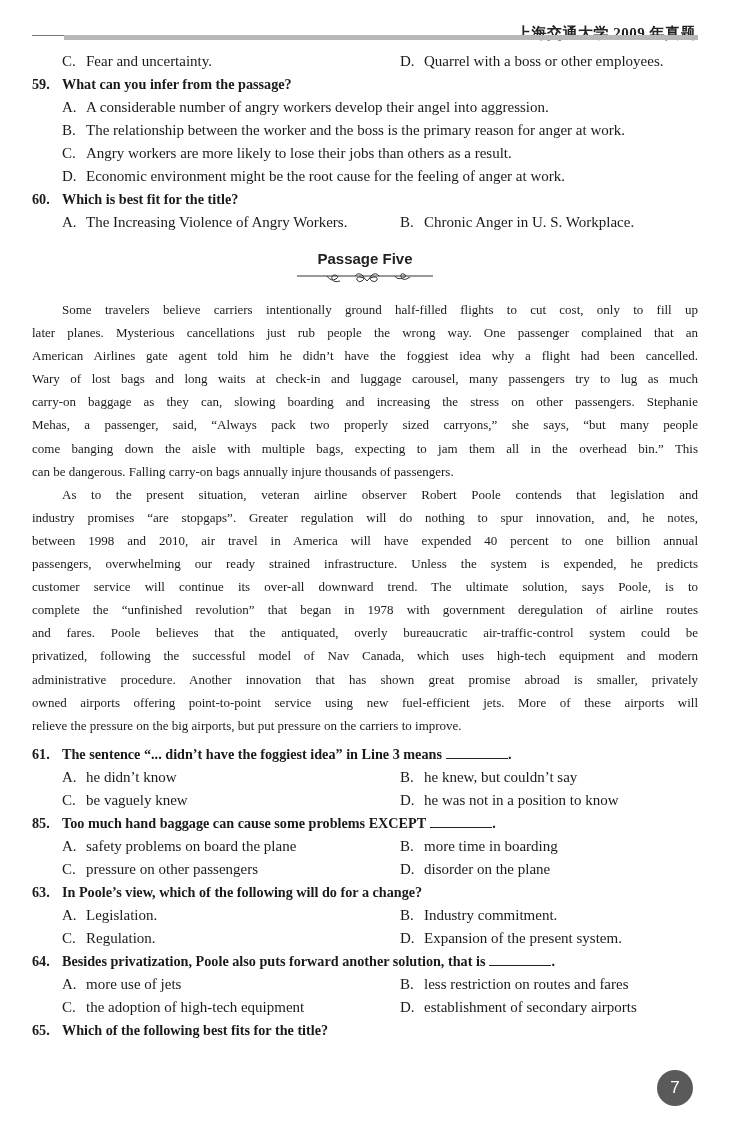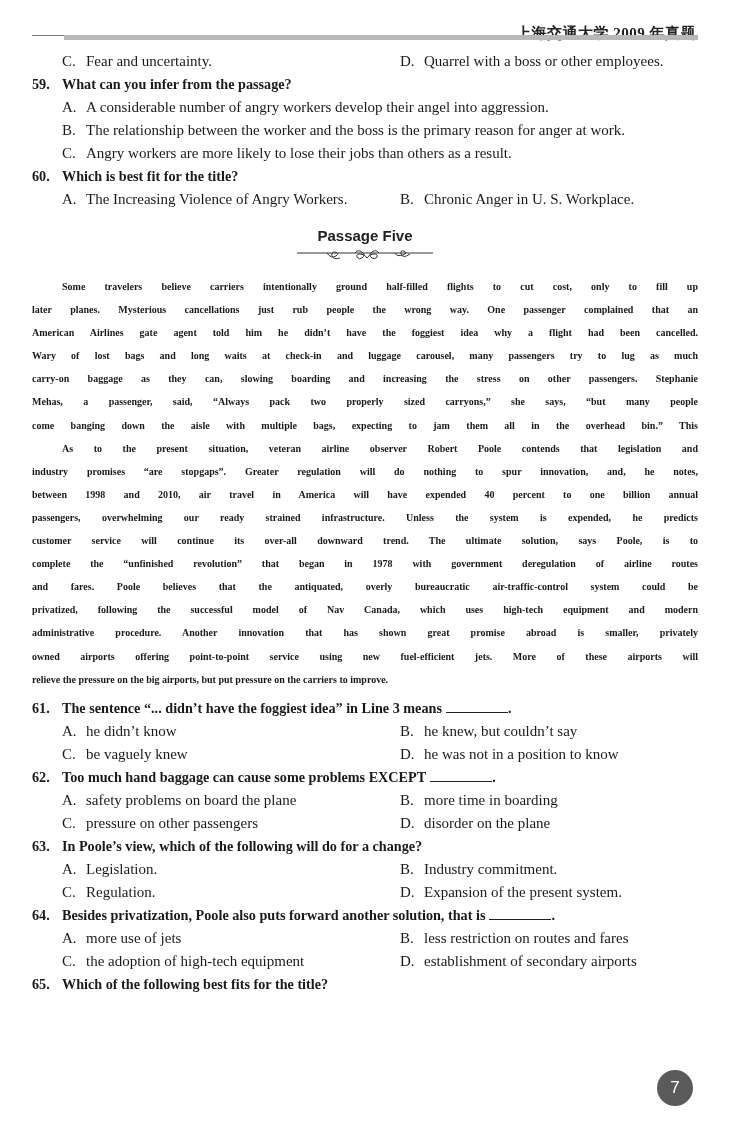--- a/index.html
+++ b/index.html
@@ -31,21 +31,21 @@
   .opt.right { left: 368px; }
   .opt.full { left: 30px; }
   .olabel { display: inline-block; width: 24px; }
   .blank { display: inline-block; width: 62px; border-bottom: 1px solid #222; height: 14px; vertical-align: baseline; margin-left: 4px; }
   .passage-title-wrap { position: relative; height: 48px; margin-top: 2px; }
   .passage-title {
     position: absolute; left: 0; right: 0; top: 0; text-align: center;
     font-family: "Liberation Sans", "DejaVu Sans", sans-serif; font-weight: bold; font-size: 15px; color: #222;
   }
   .ornament { position: absolute; left: 265px; top: 20px; width: 136px; height: 16px; }
-  .para { font-size: 10px; line-height: 23.1px; text-align: justify; font-weight: bold; }
+  .para { font-size: 13px; line-height: 23.1px; text-align: justify; }
   .para .ln { display: block; text-align: justify; text-align-last: justify; height: 23.1px; white-space: nowrap; overflow: visible; }
   .para .ln.first { padding-left: 30px; }
   .para .ln.last { text-align-last: left; }
   .page-num {
     position: absolute; left: 657px; top: 1070px; width: 36px; height: 36px; border-radius: 50%;
     background: #5a5a5a; color: #fff; font-family: "Liberation Sans", "DejaVu Sans", sans-serif;
     font-size: 17px; text-align: center; line-height: 36px;
   }
 </style>
 </head>
@@ -67,20 +67,23 @@
   <div class="line q"><span class="qnum">59.</span><span>What can you infer from the passage?</span></div>
   <div class="opt-row">
       <span class="opt full"><span class="olabel">A.</span><span>A considerable number of angry workers develop their angel into aggression.</span></span>
     </div>
   <div class="opt-row">
       <span class="opt full"><span class="olabel">B.</span><span>The relationship between the worker and the boss is the primary reason for anger at work.</span></span>
     </div>
   <div class="opt-row">
       <span class="opt full"><span class="olabel">C.</span><span>Angry workers are more likely to lose their jobs than others as a result.</span></span>
     </div>
+  <div class="opt-row">
+      <span class="opt full"><span class="olabel">D.</span><span>Economic environment might be the root cause for the feeling of anger at work.</span></span>
+    </div>
 
   <div class="line q"><span class="qnum">60.</span><span>Which is best fit for the title?</span></div>
   <div class="opt-row">
     <span class="opt left"><span class="olabel">A.</span><span>The Increasing Violence of Angry Workers.</span></span>
     <span class="opt right"><span class="olabel">B.</span><span>Chronic Anger in U. S.  Workplace.</span></span>
   </div>
 
   <div class="passage-title-wrap" style="margin-top:16px;">
     <div class="passage-title">Passage Five</div>
     <svg class="ornament" viewBox="0 0 136 16">
@@ -90,20 +93,21 @@
   </div>
 
   <div class="para">
     <span class="ln first">Some travelers believe carriers intentionally ground half-filled flights to cut cost, only to fill up</span>
     <span class="ln">later planes.  Mysterious cancellations just rub people the wrong way.  One passenger complained that an</span>
     <span class="ln">American Airlines gate agent told him he didn’t have the foggiest idea why a flight had been cancelled.</span>
     <span class="ln">Wary of lost bags and long waits at check-in and luggage carousel, many passengers try to lug as much</span>
     <span class="ln">carry-on baggage as they can, slowing boarding and increasing the stress on other passengers.  Stephanie</span>
     <span class="ln">Mehas, a passenger, said, “Always pack two properly sized carryons,” she says, “but many people</span>
     <span class="ln">come banging down the aisle with multiple bags, expecting to jam them all in the overhead bin.” This</span>
+    <span class="ln last">can be dangerous.  Falling carry-on bags annually injure thousands of passengers.</span>
   </div>
 
   <div class="para">
     <span class="ln first">As to the present situation, veteran airline observer Robert Poole contends that legislation and</span>
     <span class="ln">industry promises “are stopgaps”.  Greater regulation will do nothing to spur innovation, and, he notes,</span>
     <span class="ln">between 1998 and 2010, air travel in America will have expended 40 percent to one billion annual</span>
     <span class="ln">passengers, overwhelming our ready strained infrastructure.  Unless the system is expended, he predicts</span>
     <span class="ln">customer service will continue its over-all downward trend.  The ultimate solution, says Poole, is to</span>
     <span class="ln">complete the “unfinished revolution” that began in 1978 with government deregulation of airline routes</span>
     <span class="ln">and fares.  Poole believes that the antiquated, overly bureaucratic air-traffic-control system could be</span>
@@ -118,21 +122,21 @@
   <div class="line q"><span class="qnum">61.</span><span>The sentence “... didn’t have the foggiest idea” in Line 3 means</span><span class="blank"></span><span>.</span></div>
   <div class="opt-row">
     <span class="opt left"><span class="olabel">A.</span><span>he didn’t know</span></span>
     <span class="opt right"><span class="olabel">B.</span><span>he knew, but couldn’t say</span></span>
   </div>
   <div class="opt-row">
     <span class="opt left"><span class="olabel">C.</span><span>be vaguely knew</span></span>
     <span class="opt right"><span class="olabel">D.</span><span>he was not in a position to know</span></span>
   </div>
 
-  <div class="line q"><span class="qnum">62.</span><span>Too much hand baggage can cause some problems EXCEPT</span><span class="blank"></span><span>.</span></div>
+  <div class="line q"><span class="qnum">85.</span><span>Too much hand baggage can cause some problems EXCEPT</span><span class="blank"></span><span>.</span></div>
   <div class="opt-row">
     <span class="opt left"><span class="olabel">A.</span><span>safety problems on board the plane</span></span>
     <span class="opt right"><span class="olabel">B.</span><span>more time in boarding</span></span>
   </div>
   <div class="opt-row">
     <span class="opt left"><span class="olabel">C.</span><span>pressure on other passengers</span></span>
     <span class="opt right"><span class="olabel">D.</span><span>disorder on the plane</span></span>
   </div>
 
   <div class="line q"><span class="qnum">63.</span><span>In Poole’s view, which of the following will do for a change?</span></div>

